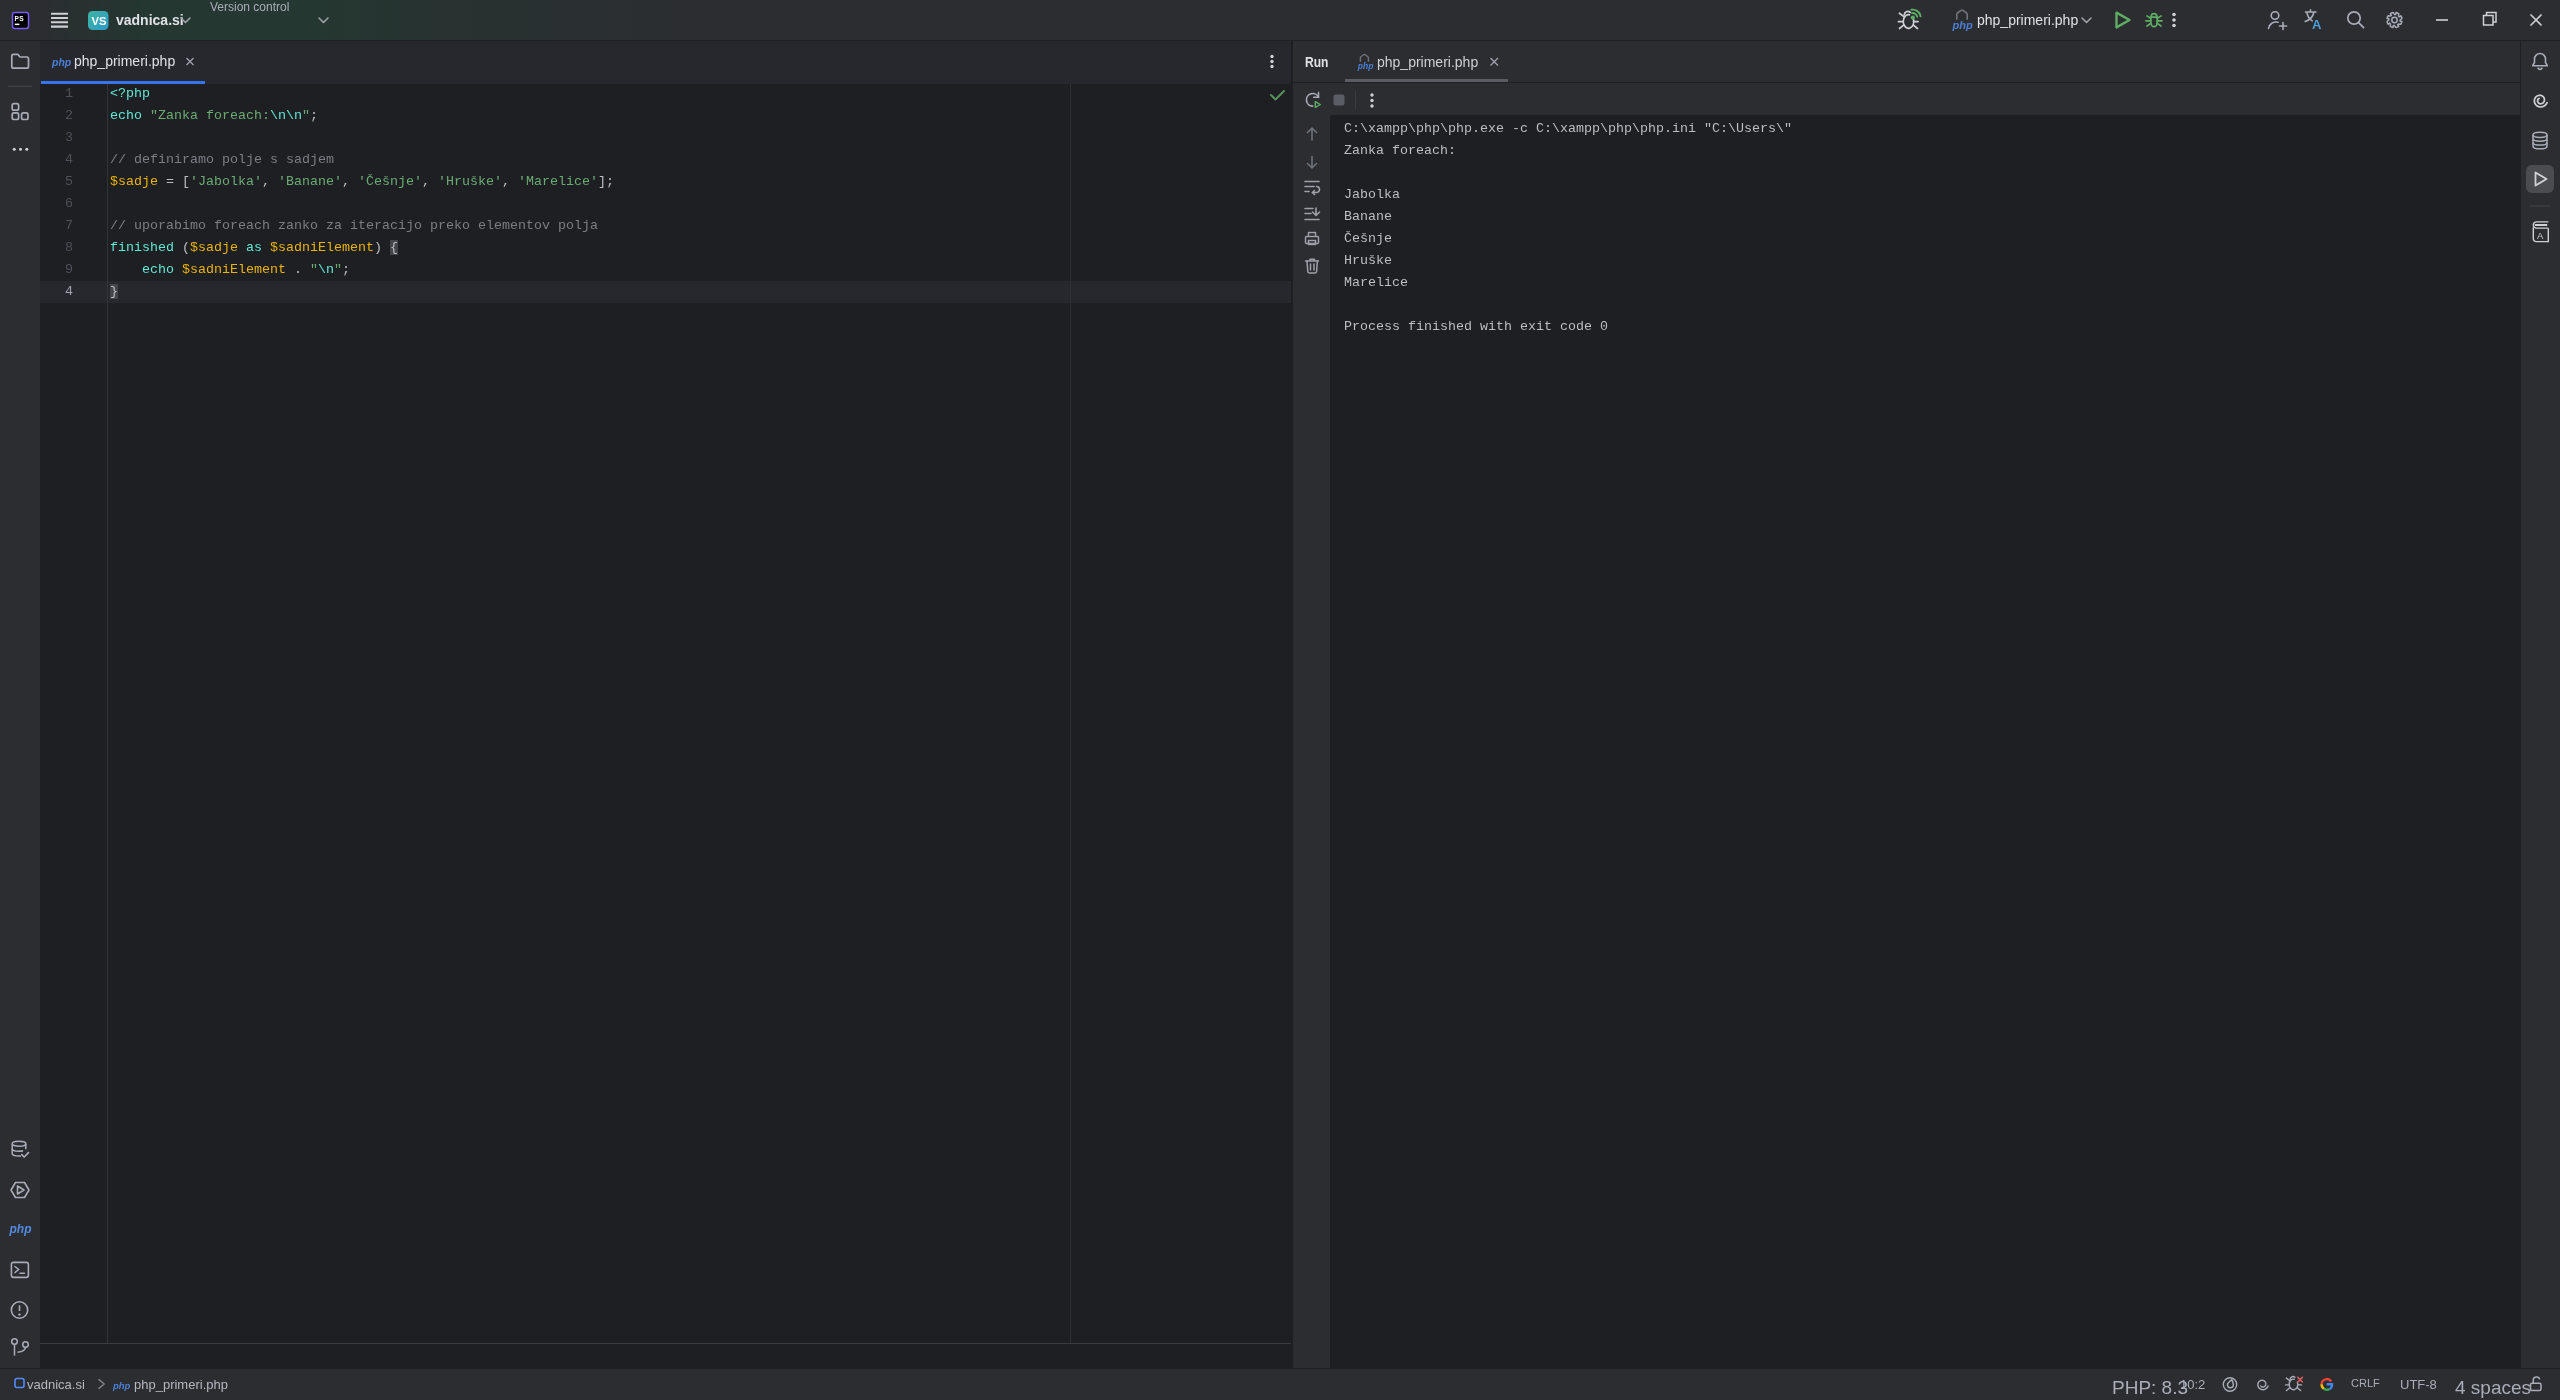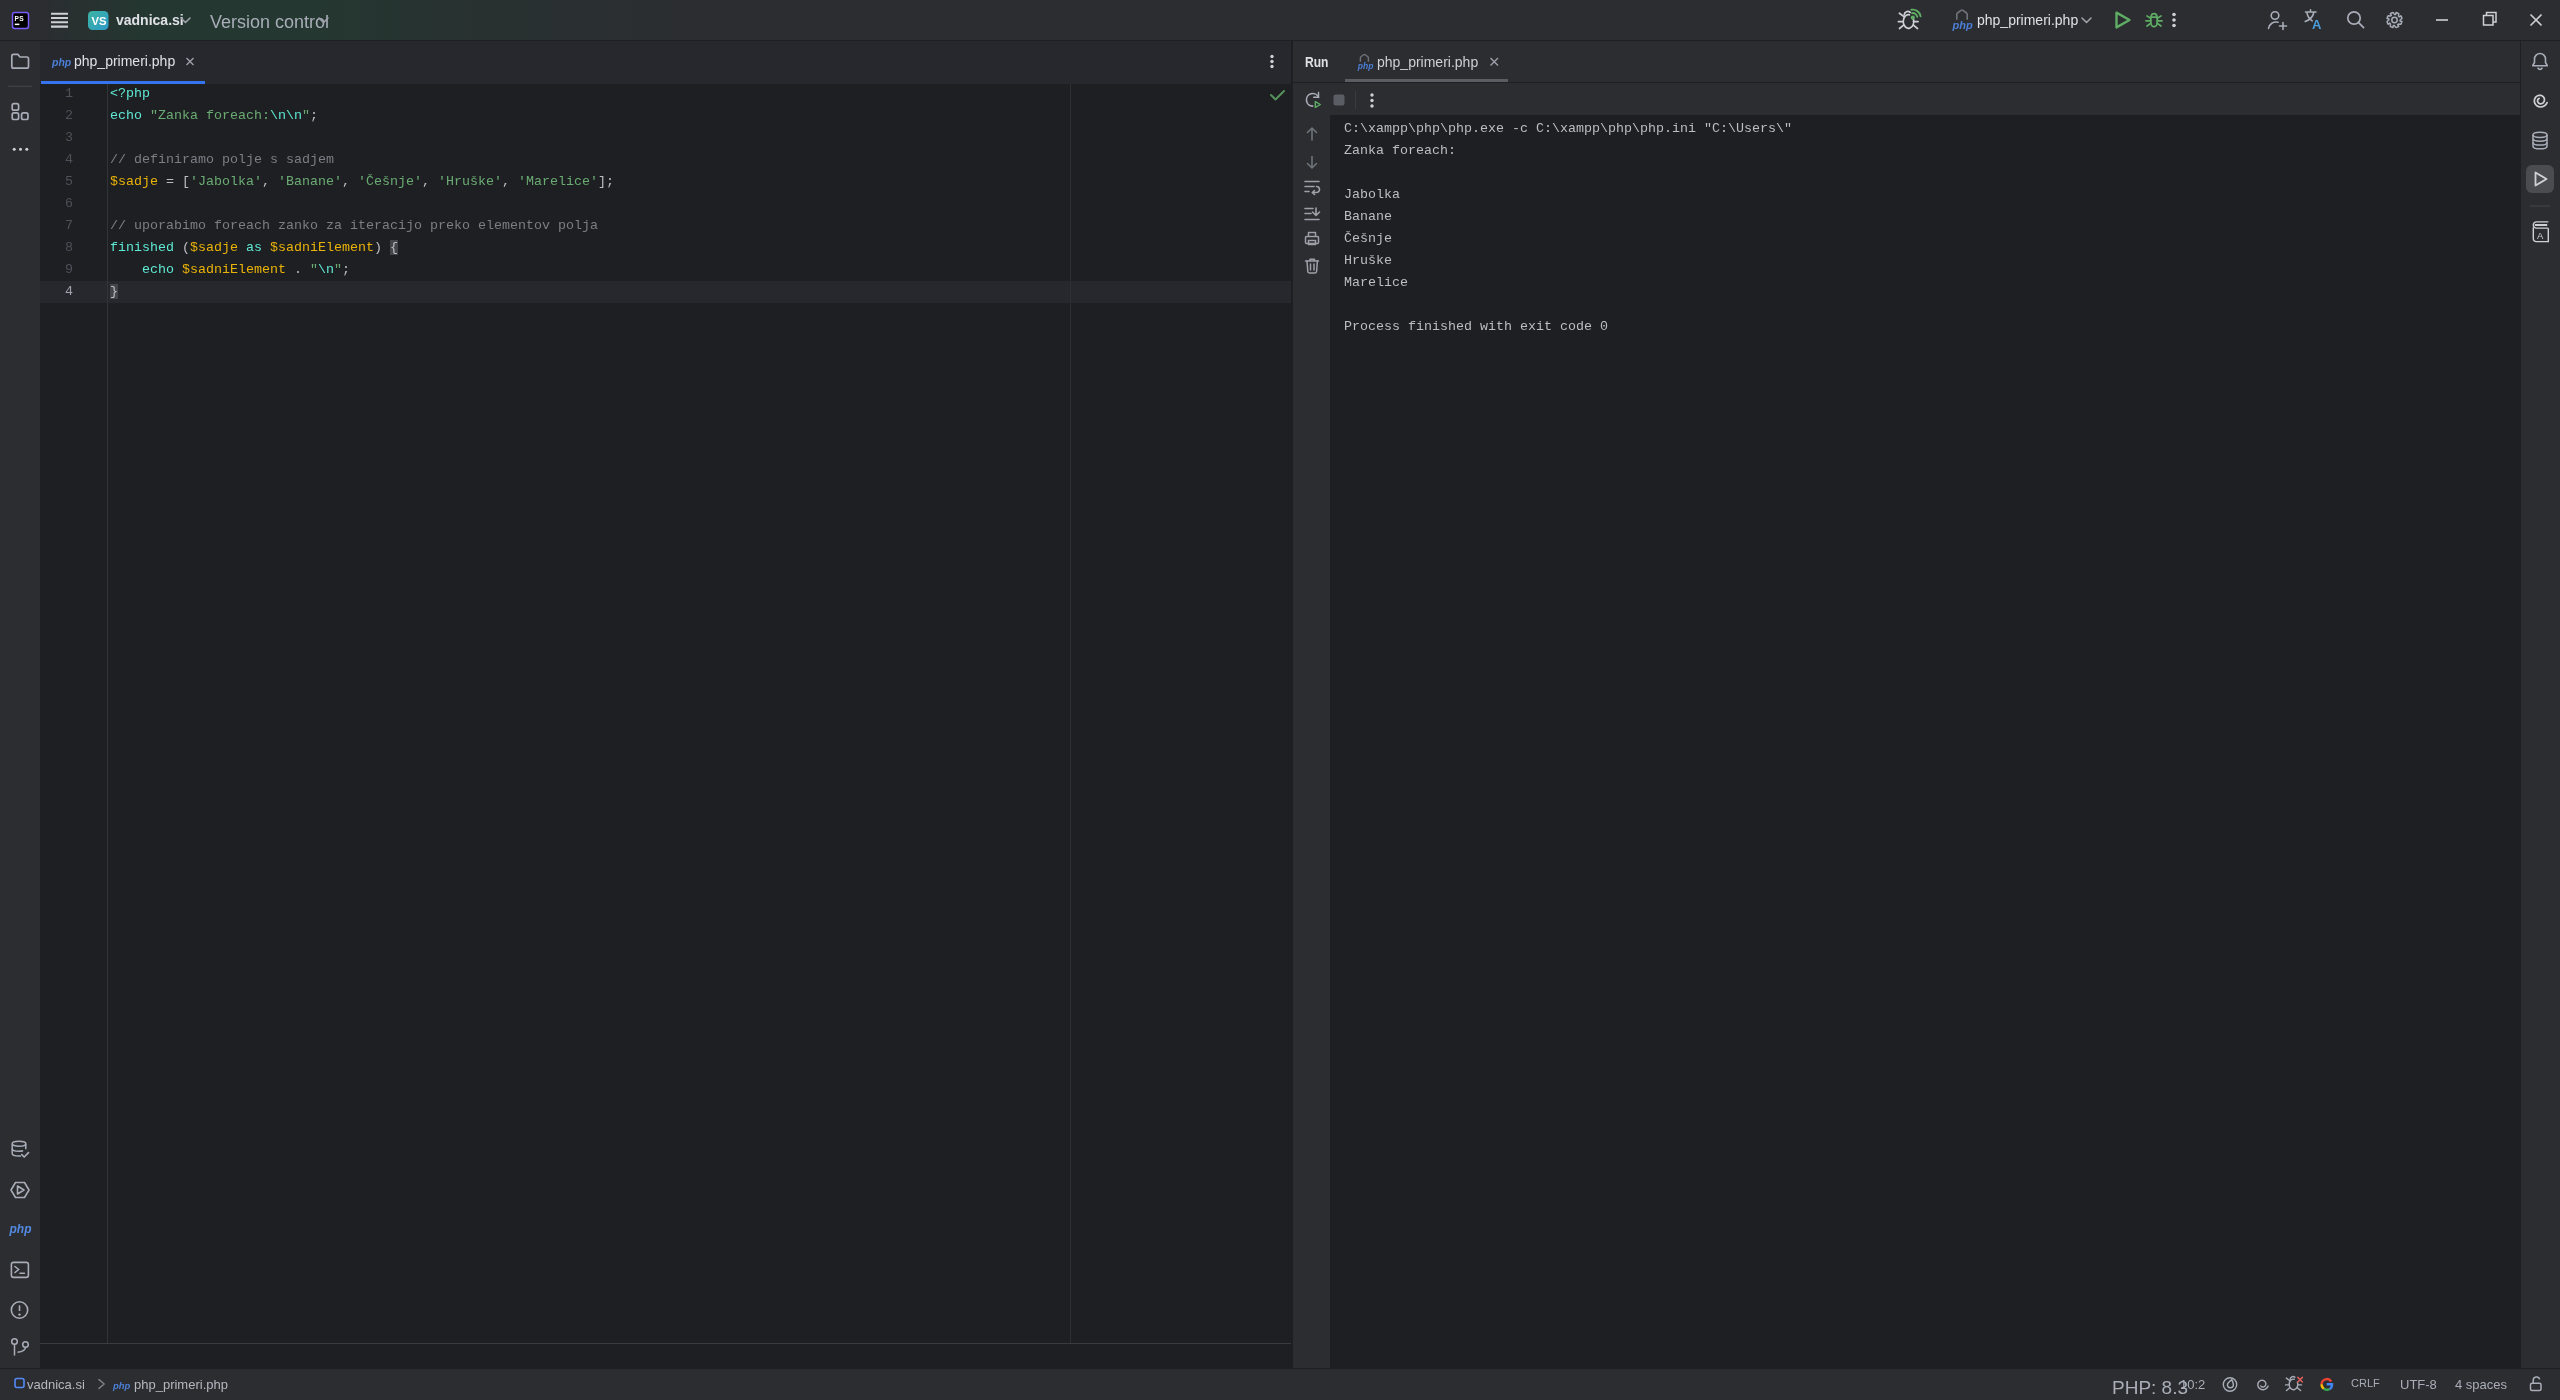--- a/index.html
+++ b/index.html
@@ -43,21 +43,21 @@
 
 <div class="abs" style="left:2520px;top:41px;width:1px;height:1327px;background:#1e1f22"></div>
 <div class="abs" style="left:2521px;top:41px;width:39px;height:1327px;background:#2b2d30"></div>
 
 <div class="abs" style="left:2526px;top:165px;width:28px;height:28px;border-radius:6px;background:#4a4c50"></div>
 
 <div class="abs" style="left:0;top:1368px;width:2560px;height:1px;background:#1e1f22"></div>
 <div class="abs" style="left:0;top:1369px;width:2560px;height:31px;background:#2b2d30"></div>
 
 <div class="abs" style="left:116px;top:12px;font-size:14px;font-weight:600;color:#dfe1e5">vadnica.si</div>
-<div class="abs" style="left:210px;top:12px;font-size:18px;color:#a8adb8">Version control</div>
+<div class="abs" style="left:210px;top:0;font-size:12px;color:#a8adb8">Version control</div>
 <div class="abs" style="left:1977px;top:12px;font-size:14px;color:#dfe1e5">php_primeri.php</div>
 
 <div class="abs" style="left:74px;top:53px;font-size:14px;color:#dfe1e5">php_primeri.php</div>
 
 <div class="abs" style="left:1305px;top:54px;font-size:14px;font-weight:600;color:#dfe1e5;transform:scaleX(0.86);transform-origin:0 0">Run</div>
 <div class="abs" style="left:1377px;top:54px;font-size:14px;color:#ced0d6">php_primeri.php</div>
 
 <div class="mono abs" style="left:40px;top:82.5px;width:33px;text-align:right;color:#4b5059">1
 2
 3
@@ -90,21 +90,21 @@
 Marelice
 
 Process finished with exit code 0</div>
 
 <div class="abs" style="left:27px;top:1377px;font-size:13px;color:#b4b8bf">vadnica.si</div>
 <div class="abs" style="left:134px;top:1377px;font-size:13px;color:#b4b8bf">php_primeri.php</div>
 <div class="abs" style="left:2112px;top:1377px;font-size:19px;color:#a8adb8">PHP: 8.3</div>
 <div class="abs" style="left:2180px;top:1377px;font-size:13px;color:#a8adb8">10:2</div>
 <div class="abs" style="left:2351px;top:1377px;font-size:11px;color:#a8adb8">CRLF</div>
 <div class="abs" style="left:2400px;top:1377px;font-size:13px;color:#a8adb8">UTF-8</div>
-<div class="abs" style="left:2455px;top:1377px;font-size:13px;color:#a8adb8">4 spaces</div>
+<div class="abs" style="left:2455px;top:1377px;font-size:19px;color:#a8adb8">4 spaces</div>
 
 <svg class="abs" style="left:0;top:0;z-index:5" width="2560" height="1400" viewBox="0 0 2560 1400" fill="none">
 
 <g>
 <rect x="12.5" y="12.5" width="16" height="16" rx="2.2" fill="#000" stroke="#7a5dfc" stroke-width="1.5"></rect>
 <text x="14.6" y="21.2" font-family="Liberation Sans" font-weight="bold" font-size="6.6" fill="#fff" letter-spacing="0.2">PS</text>
 <rect x="14.8" y="23.6" width="4.6" height="1.5" fill="#fff"></rect>
 </g>
 
 <g stroke="#ced0d6" stroke-width="2.1">

